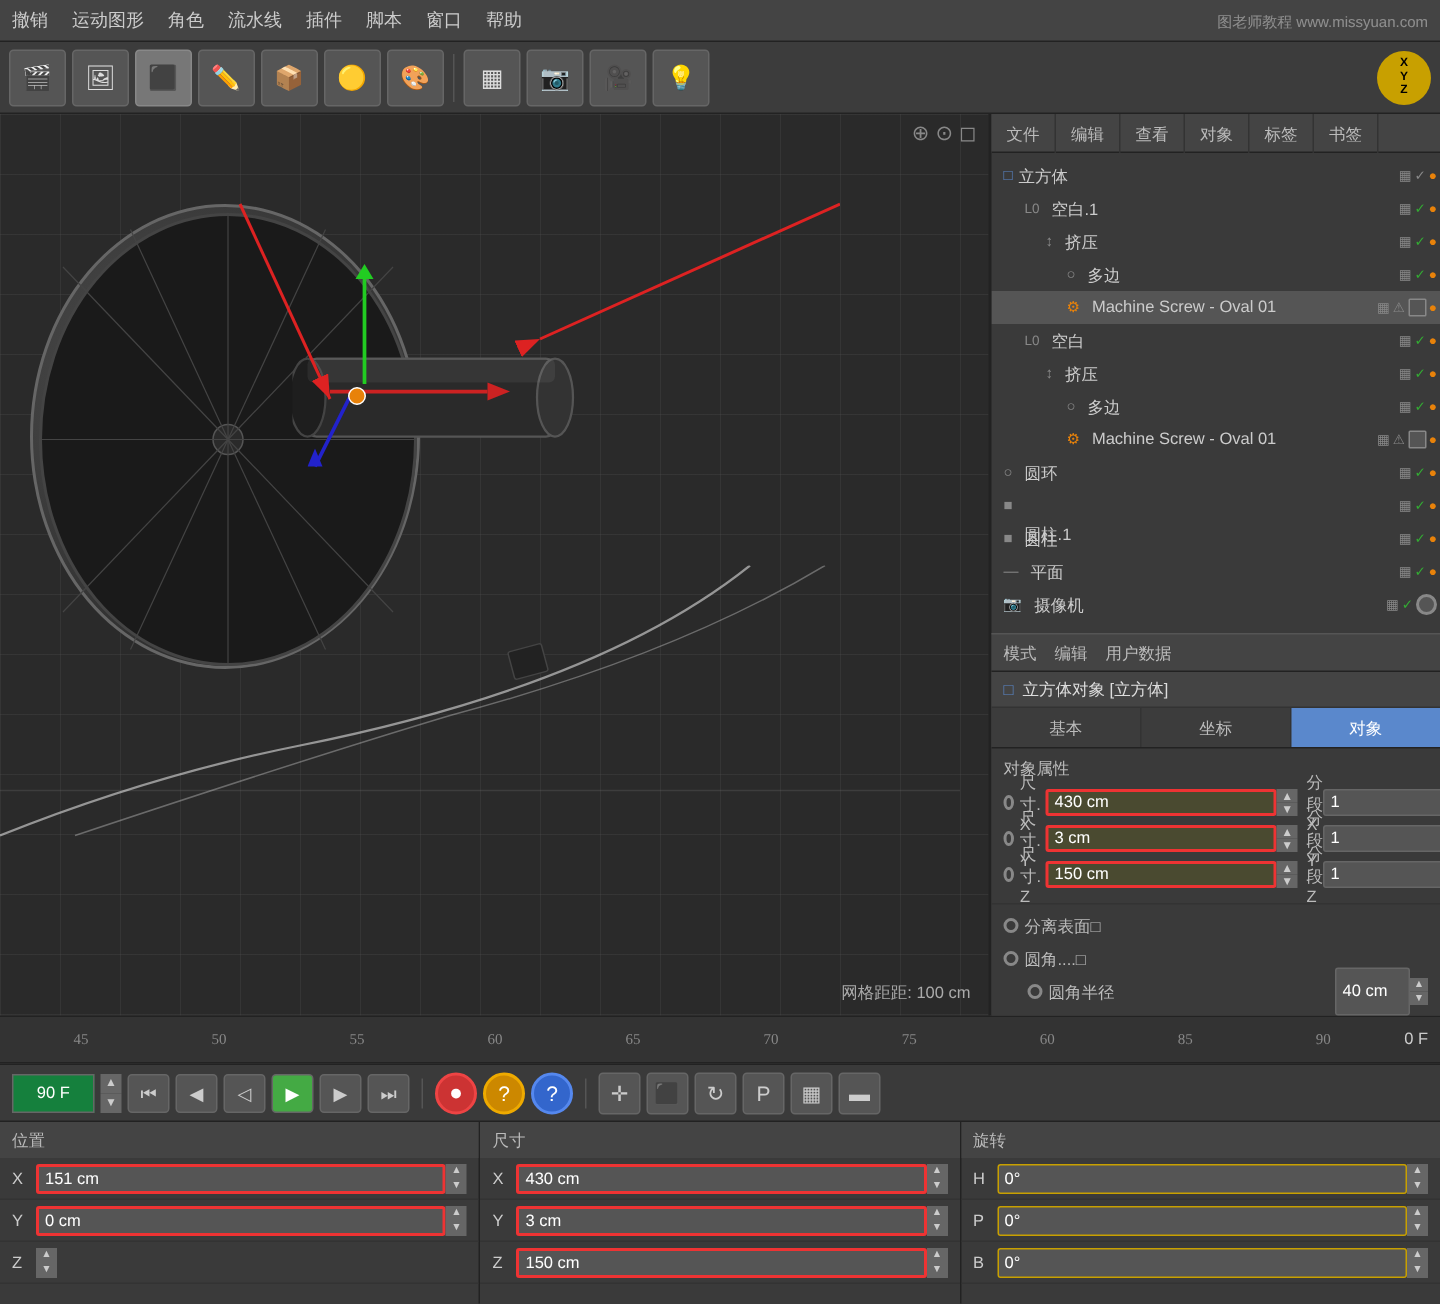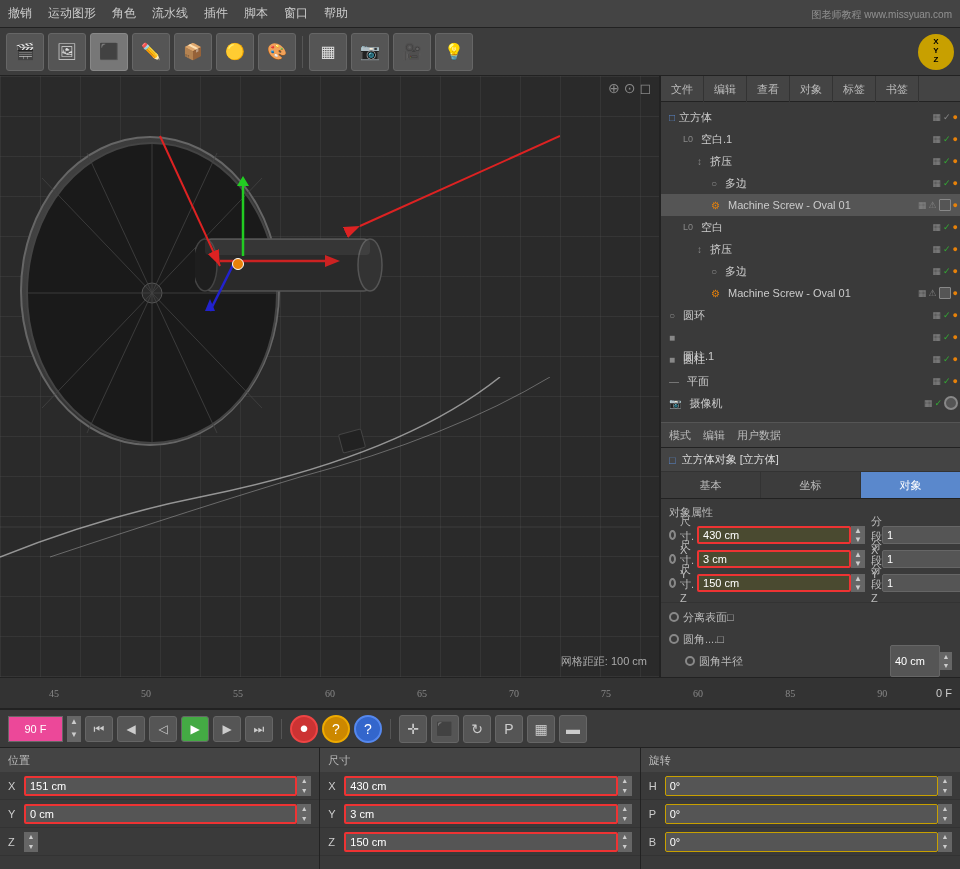--- a/index.html
+++ b/index.html
@@ -75,21 +75,21 @@
     .prop-extra-spin-btn { flex: 1; background: #666; border: none; color: #ccc; font-size: 7px; cursor: pointer; display: flex; align-items: center; justify-content: center; }
 
     
     #timeline { height: 32px; background: #333; display: flex; align-items: center; padding: 0 8px; border-top: 1px solid #222; border-bottom: 1px solid #222; }
     .timeline-numbers { display: flex; flex: 1; font-family: Liberation Serif, serif; }
     .timeline-num { flex: 1; text-align: center; font-size: 10px; color: #888; }
     .timeline-frame { font-size: 11px; color: #ccc; margin-left: 8px; white-space: nowrap; }
 
     
     #bottom-bar { height: 38px; background: #3a3a3a; display: flex; align-items: center; padding: 0 8px; gap: 4px; border-top: 1px solid #222; }
-    .frame-input { width: 55px; height: 26px; background: #ec4899; border: 1px solid #666; color: #fff; font-size: 11px; padding: 0 4px; border-radius: 0; text-align: center; }
+    .frame-input { width: 55px; height: 26px; background: #15803d; border: 1px solid #666; color: #fff; font-size: 11px; padding: 0 4px; border-radius: 0; text-align: center; }
     .transport-btn { width: 28px; height: 26px; background: #555; border: 1px solid #666; color: #ccc; border-radius: 3px; display: flex; align-items: center; justify-content: center; cursor: pointer; font-size: 12px; }
     .transport-btn.play { background: #444; }
     .transport-sep { width: 1px; height: 20px; background: #555; margin: 0 4px; }
     .icon-btn-round { width: 28px; height: 28px; border-radius: 50%; display: flex; align-items: center; justify-content: center; cursor: pointer; font-size: 14px; border: 2px solid; }
     .icon-btn-round.red { background: #c33; border-color: #e44; color: #fff; }
     .icon-btn-round.orange { background: #c80; border-color: #ea0; color: #fff; }
     .icon-btn-round.blue { background: #3366cc; border-color: #5588ee; color: #fff; }
     .icon-btn-square { width: 28px; height: 28px; display: flex; align-items: center; justify-content: center; cursor: pointer; font-size: 14px; border: 1px solid #666; border-radius: 3px; background: #555; color: #ccc; }
 
     

